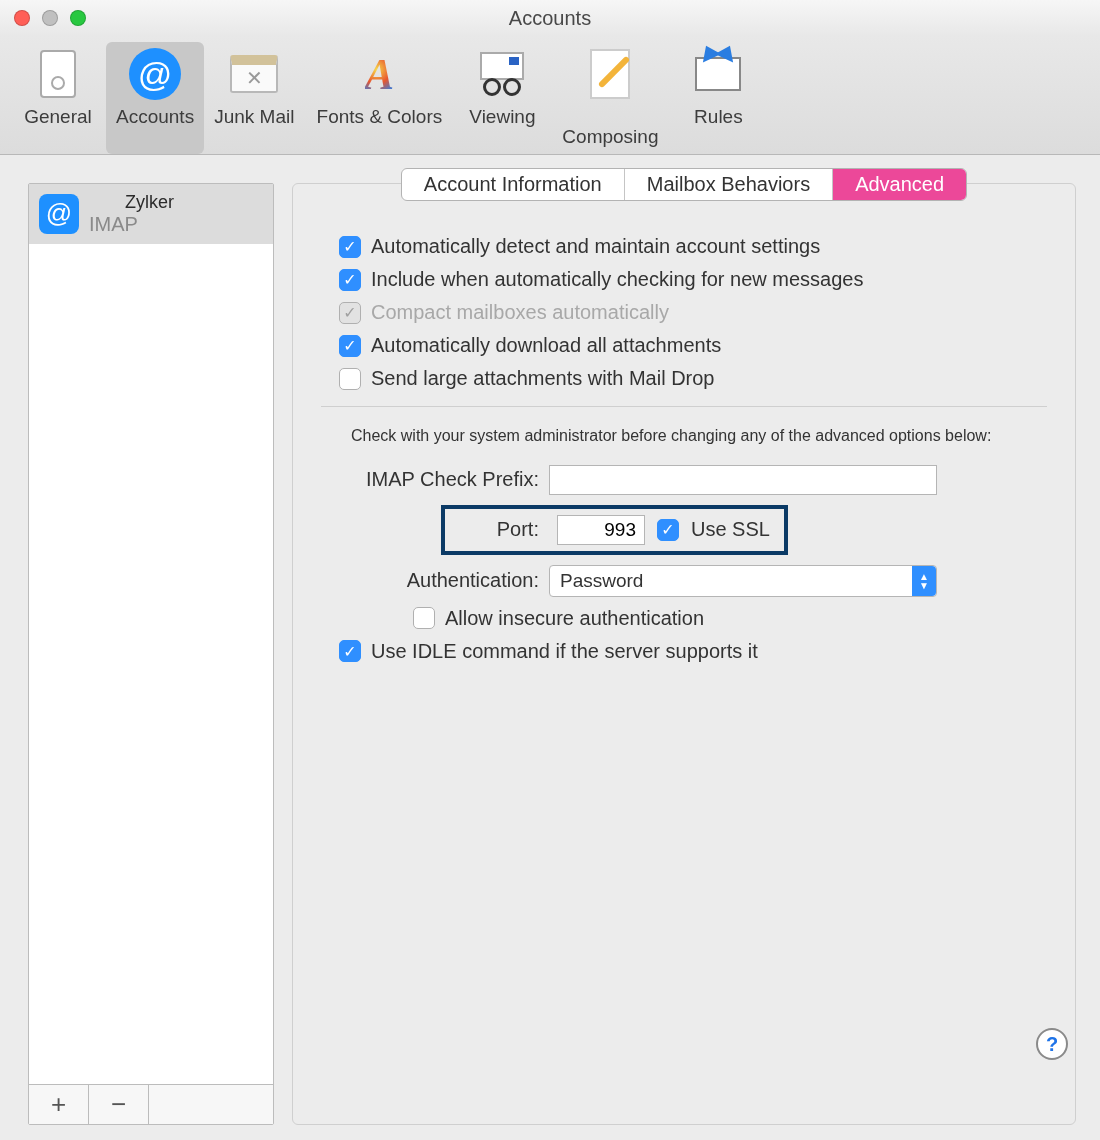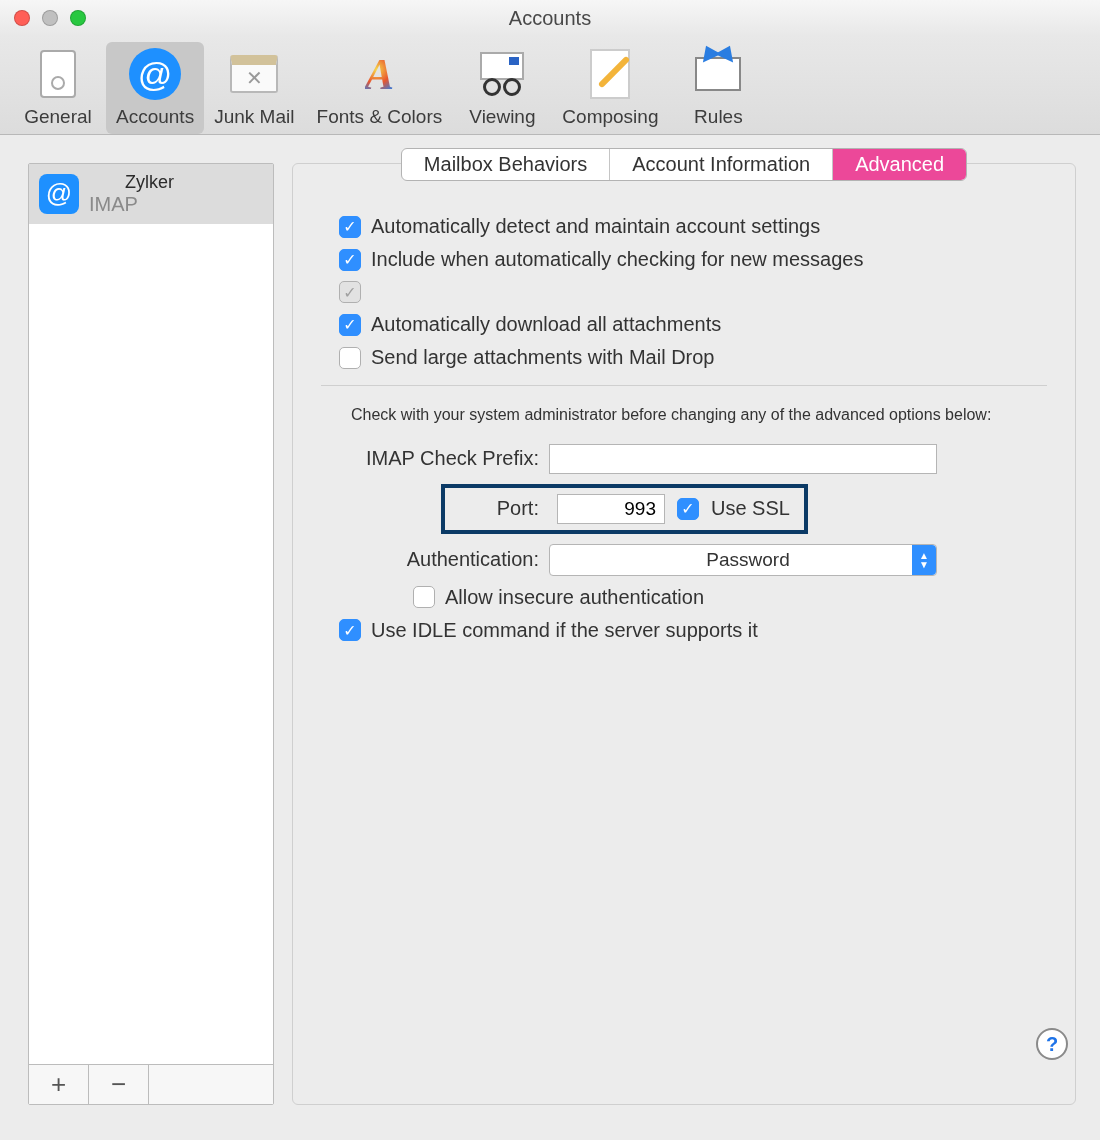--- a/index.html
+++ b/index.html
@@ -191,35 +191,35 @@
     display:flex; align-items:center;
     margin:10px 0;
   }
   .form-label{
     width:228px; text-align:right; padding-right:10px; font-size:20px; color:#333;
   }
   .text-input{
     height:30px; border:1px solid #b5b5b5; background:#fff; padding:2px 8px; font-size:19px;
   }
   .text-input.wide{ width:388px; }
-  .text-input.port{ width:108px; text-align:right; }
+  .text-input.port{ width:88px; text-align:right; }
 
   .port-box{
     display:flex; align-items:center; gap:12px;
     border:4px solid #0b3a66;
     padding:6px 14px 6px 6px;
     margin-left:120px;
     width:fit-content;
   }
 
   .select{
     position:relative;
     width:388px; height:32px;
     background:#fff; border:1px solid #b5b5b5; border-radius:4px;
-    display:flex; align-items:center; padding-left:10px; font-size:19px;justify-content:center;
+    display:flex; align-items:center; padding-left:10px; font-size:19px;
   }
   .select-arrows{
     position:absolute; right:0; top:0; bottom:0; width:24px;
     background:#2f8fff; border-radius:0 4px 4px 0;
     display:flex; flex-direction:column; align-items:center; justify-content:center;
     color:#fff; font-size:10px; line-height:9px;
   }
 
   .help-btn{
     position:fixed;
@@ -269,21 +269,21 @@
       <div class="icon-viewing">
         <div class="env"></div>
         <div class="glasses">
             <div class="lens"></div>
             <div class="lens"></div>
           </div>
       </div>
     </div>
     <div class="tool-label">Viewing</div>
   </div>
-  <div class="tool-item" style="min-width:120px;">
+  <div class="tool-item" style="min-width:120px;gap:20px;">
     <div class="tool-icon">
         <div class="icon-composing"></div>
       </div>
     <div class="tool-label">Composing</div>
   </div>
   <div class="tool-item">
     <div class="tool-icon">
         <div class="icon-rules"></div>
       </div>
     <div class="tool-label">Rules</div>
@@ -304,37 +304,38 @@
     <div class="sidebar-footer">
       <div class="sb-btn">+</div>
       <div class="sb-btn">−</div>
       <div class="sb-spacer"></div>
     </div>
   </div>
 
   <div class="panel">
     <div class="tabs-wrap">
       <div class="seg">
+        <div class="seg-item">Account Information</div>
         <div class="seg-item">Mailbox Behaviors</div>
-        <div class="seg-item">Account Information</div>
         <div class="seg-item active">Advanced</div>
       </div>
     </div>
 
     <div class="panel-body">
       <div class="check-row">
         <span class="chk on">✓</span>
         <span class="lbl">Automatically detect and maintain account settings</span>
       </div>
       <div class="check-row">
         <span class="chk on">✓</span>
         <span class="lbl">Include when automatically checking for new messages</span>
       </div>
       <div class="check-row">
         <span class="chk disabled">✓</span>
+        <span class="lbl disabled">Compact mailboxes automatically</span>
       </div>
       <div class="check-row">
         <span class="chk on">✓</span>
         <span class="lbl">Automatically download all attachments</span>
       </div>
       <div class="check-row">
         <span class="chk"></span>
         <span class="lbl">Send large attachments with Mail Drop</span>
       </div>
 

